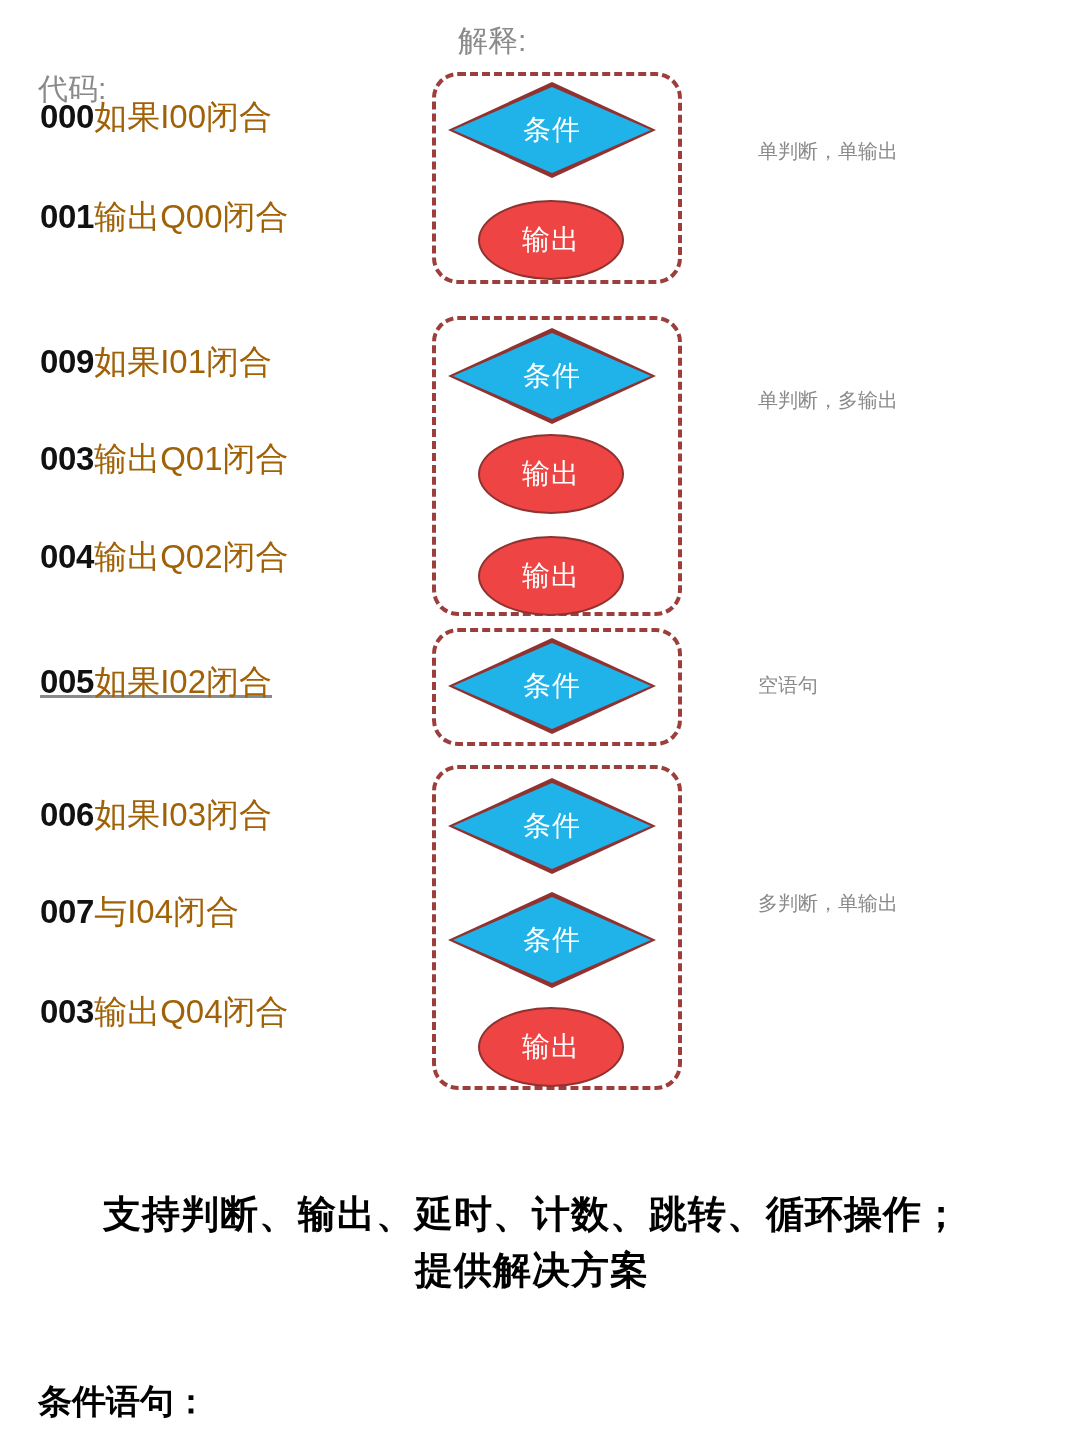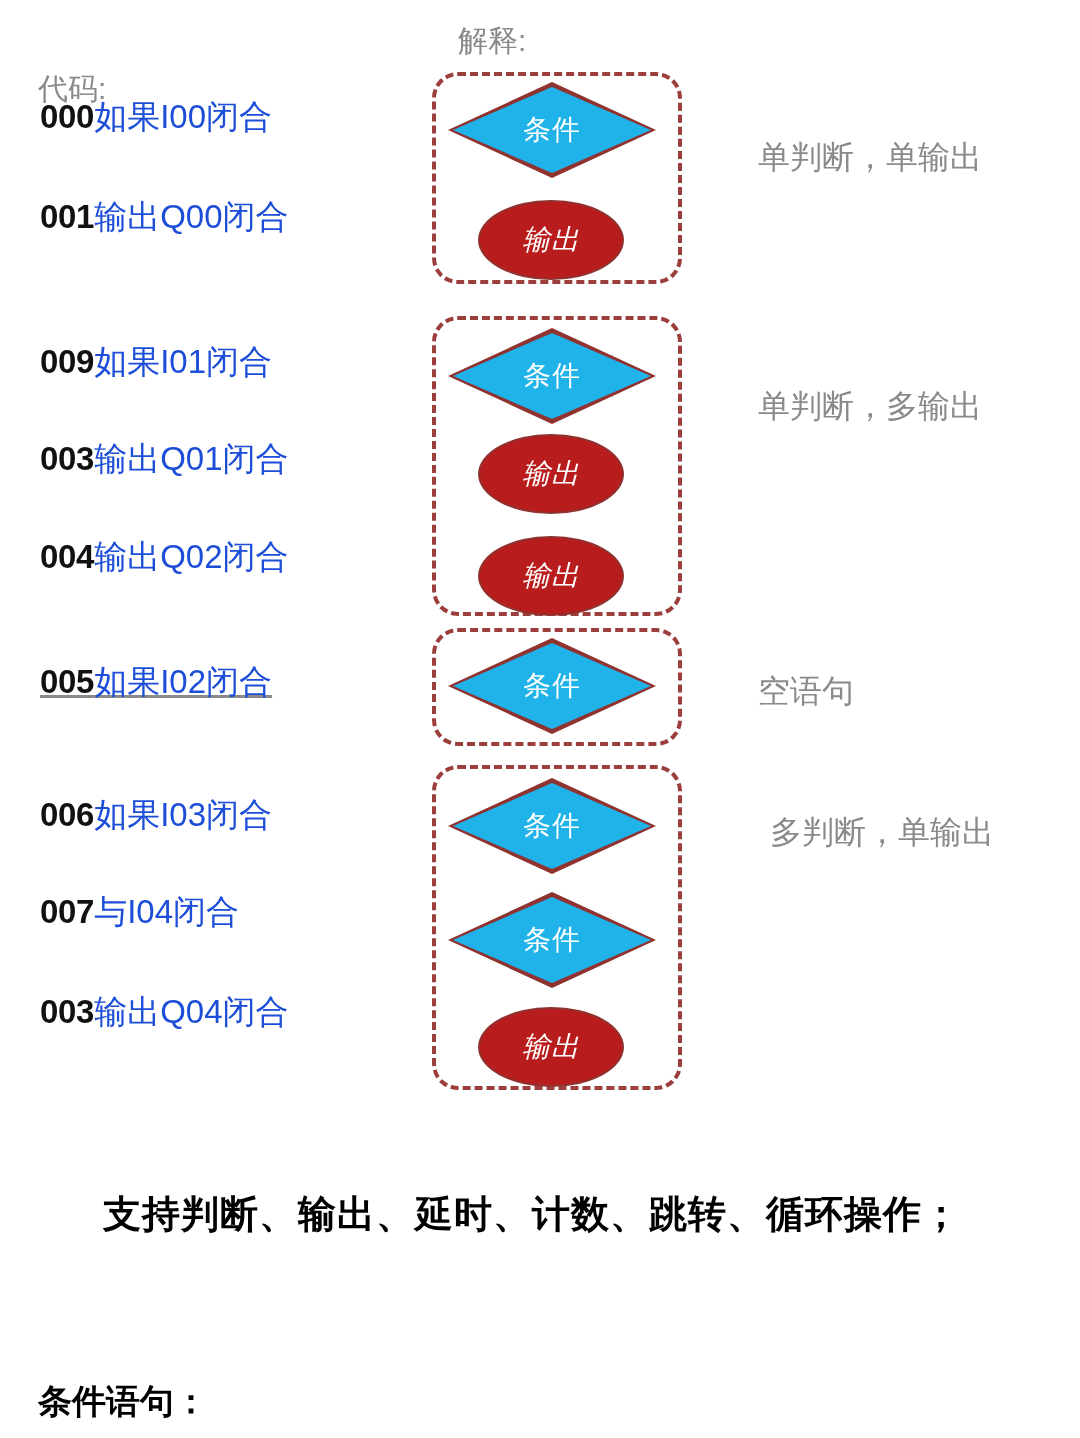--- a/index.html
+++ b/index.html
@@ -43,21 +43,21 @@
     line-height: 1;
     color: #8a8a8a;
   }
   .code-line .lineno {
     color: #111111;
     font-weight: bold;
     letter-spacing: -0.3px;
     margin-top: 16px;
   }
   .code-line .body {
-    color: #1d4ed8;
+    color: #a16207;
     font-weight: normal;
   }
 
   
   #diagram-column {
     position: absolute;
     left: 430px;
     top: 60px;
     width: 260px;
   }
@@ -102,35 +102,34 @@
     letter-spacing: 1px;
     white-space: nowrap;
   }
 
   
   .ellipse {
     position: absolute;
     width: 146px;
     height: 80px;
     border-radius: 50%;
-    background: #b91c1c;
+    background: #ef4444;
     border: 2px solid #8f3230;
     box-sizing: border-box;
     display: flex;
     align-items: center;
     justify-content: center;
-    font-style: italic;
   }
 
   
   .explanation {
     position: absolute;
     left: 758px;
     color: #8a8a8a;
-    font-size: 32px;
+    font-size: 20px;
     line-height: 1;
     white-space: nowrap;
     text-align: center;
   }
 
   
   #summary {
     position: absolute;
     left: 0;
     top: 1186px;
@@ -214,19 +213,20 @@
     </div>
     <div class="ellipse" style="left: 48px; top: 947px; width: 146px; height: 80px;">
       <span class="label">输出</span>
     </div>
   </div>
 
 <div id="explanation-column"></div>
 
 <div id="summary">
     <span class="sline">支持判断、输出、延时、计数、跳转、循环操作；</span>
+    <span class="sline">提供解决方案</span>
   </div>
 <div id="footer-label">条件语句：</div>
 
 <div class="explanation" style="top: 141px;">单判断，单输出</div>
 <div class="explanation" style="top: 390px;">单判断，多输出</div>
 <div class="explanation" style="top: 675px;">空语句</div>
-<div class="explanation" style="top: 816px; margin-left: 12px;">多判断，单输出</div>
+<div class="explanation" style="top: 893px;">多判断，单输出</div>
 
 </body></html>

